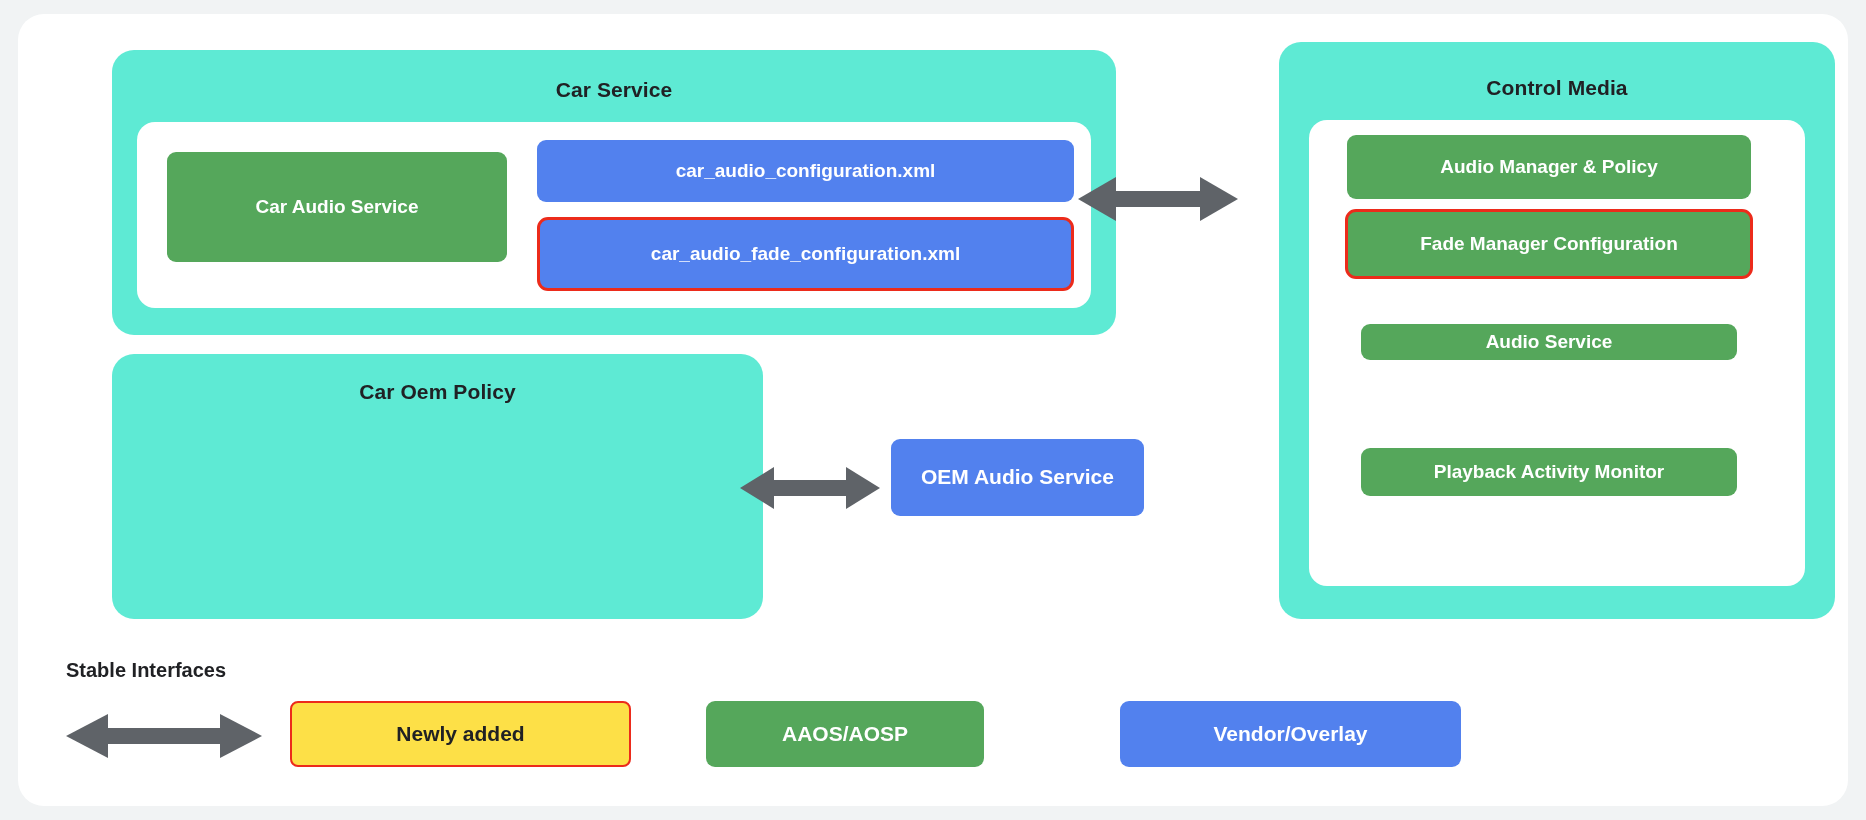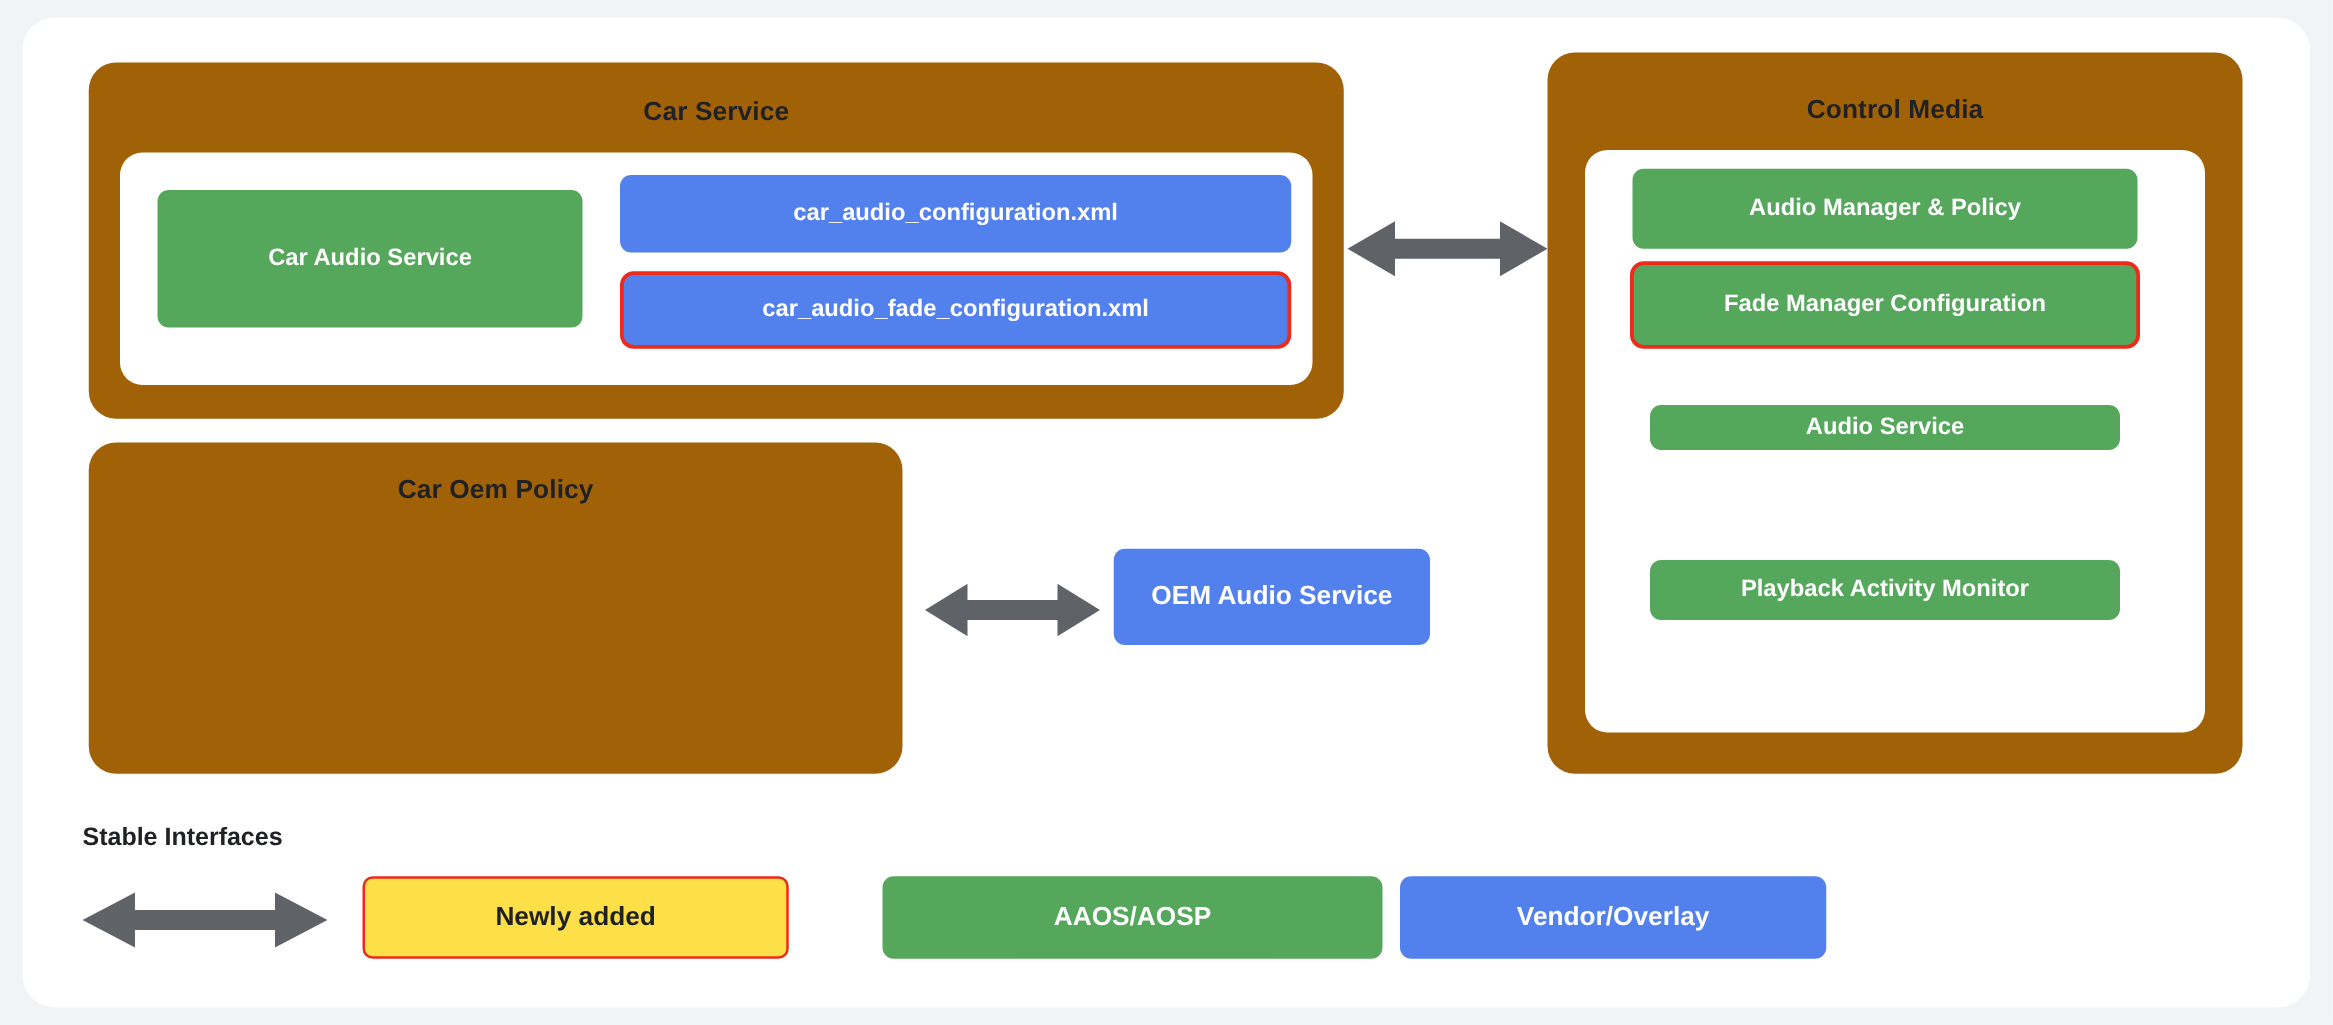--- a/index.html
+++ b/index.html
@@ -22,23 +22,24 @@
     top: 14px;
     width: 1830px;
     height: 792px;
     background: #ffffff;
     border-radius: 26px;
     box-sizing: border-box;
   }
   
   .group {
     position: absolute;
-    background: #a16207;
+    background: #5eead4;
     border-radius: 22px;
     box-sizing: border-box;
+    margin-left: 41px;
   }
   .group-title {
     position: absolute;
     left: 0;
     right: 0;
     text-align: center;
     font-size: 21px;
     font-weight: bold;
     color: #202124;
     letter-spacing: 0.1px;
@@ -93,21 +94,21 @@
 <body>
 
 <div id="page">
   <div class="page-card">
 
     <div class="group" style="left:53px; top:36px; width:1004px; height:285px;">
       <div class="group-title" style="top:28px;">Car Service</div>
       <div class="inner" style="left:25px; top:72px; width:954px; height:186px;">
         <div class="node green" style="left:30px; top:30px; width:340px; height:110px;">Car Audio Service</div>
         <div class="node blue" style="left:400px; top:18px; width:537px; height:62px;">car_audio_configuration.xml</div>
-        <div class="node blue hl" style="left:400px; top:95px; width:537px; height:62px;">car_audio_fade_configuration.xml</div>
+        <div class="node blue hl" style="left:400px; top:95px; width:537px; height:74px;">car_audio_fade_configuration.xml</div>
       </div>
     </div>
 
     <div class="group" style="left:53px; top:340px; width:651px; height:265px;">
       <div class="group-title" style="top:26px;">Car Oem Policy</div>
     </div>
 
     <div class="group" style="left:1220px; top:28px; width:556px; height:577px;">
       <div class="group-title" style="top:34px;">Control Media</div>
       <div class="inner" style="left:30px; top:78px; width:496px; height:466px;">
@@ -141,18 +142,18 @@
     <svg class="arrow" style="left:48px; top:695px;" width="196" height="54" viewBox="0 0 196 54">
       <g fill="#5f6368">
         <polygon points="0,27 42,5 42,49"></polygon>
         <polygon points="196,27 154,5 154,49"></polygon>
         <rect x="38" y="19" width="120" height="16"></rect>
       </g>
     </svg>
 
     <div class="node outline" style="left:272px; top:687px; width:341px; height:66px; font-size:21px;">Newly added</div>
 
-    <div class="node green" style="left:688px; top:687px; width:400px; height:66px; font-size:21px;">AAOS/AOSP</div>
+    <div class="node green" style="left:688px; top:687px; width:278px; height:66px; font-size:21px;">AAOS/AOSP</div>
 
     <div class="node blue" style="left:1102px; top:687px; width:341px; height:66px; font-size:21px;">Vendor/Overlay</div>
 
   </div>
 </div>
 
 </body></html>

